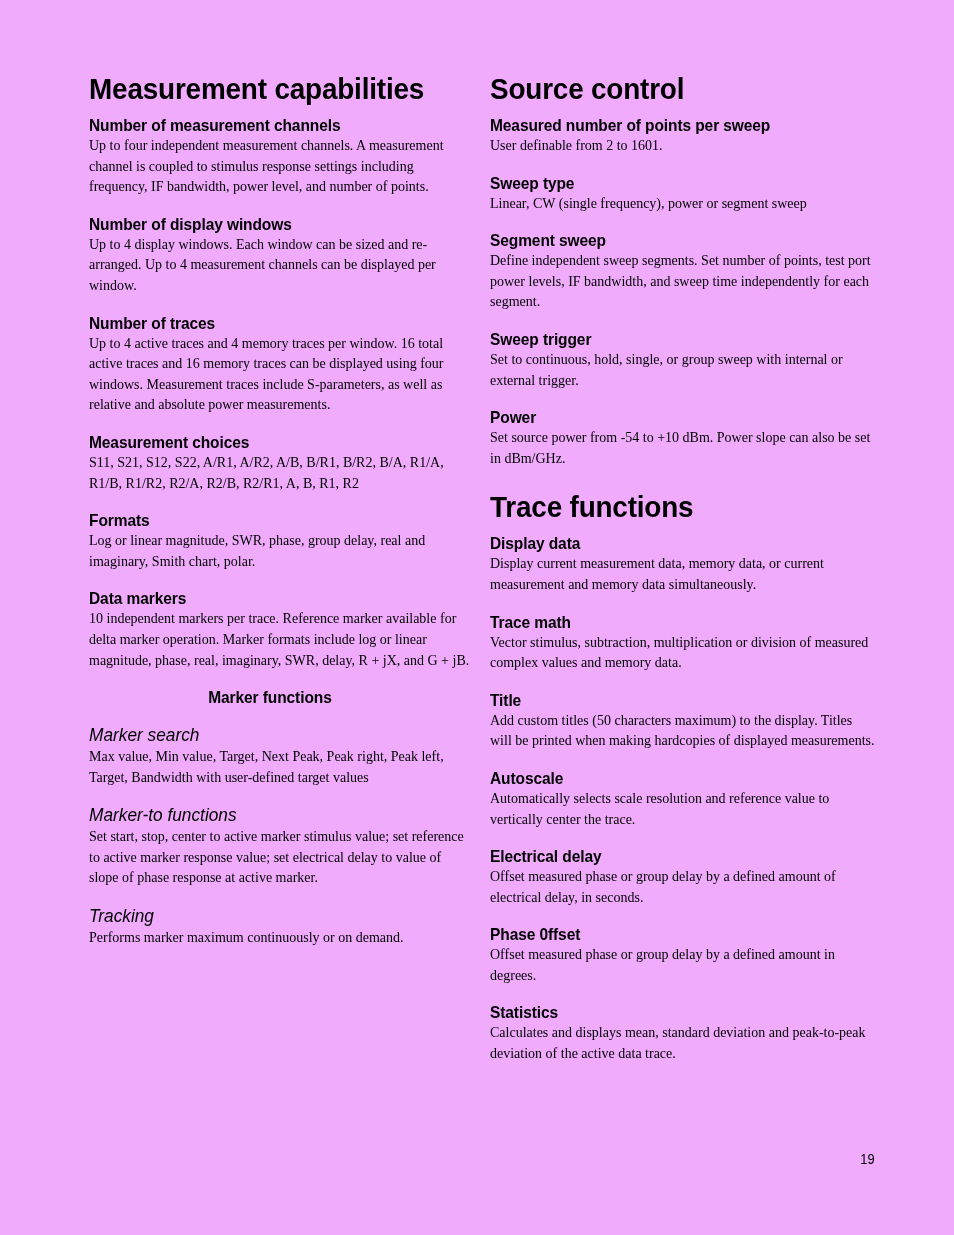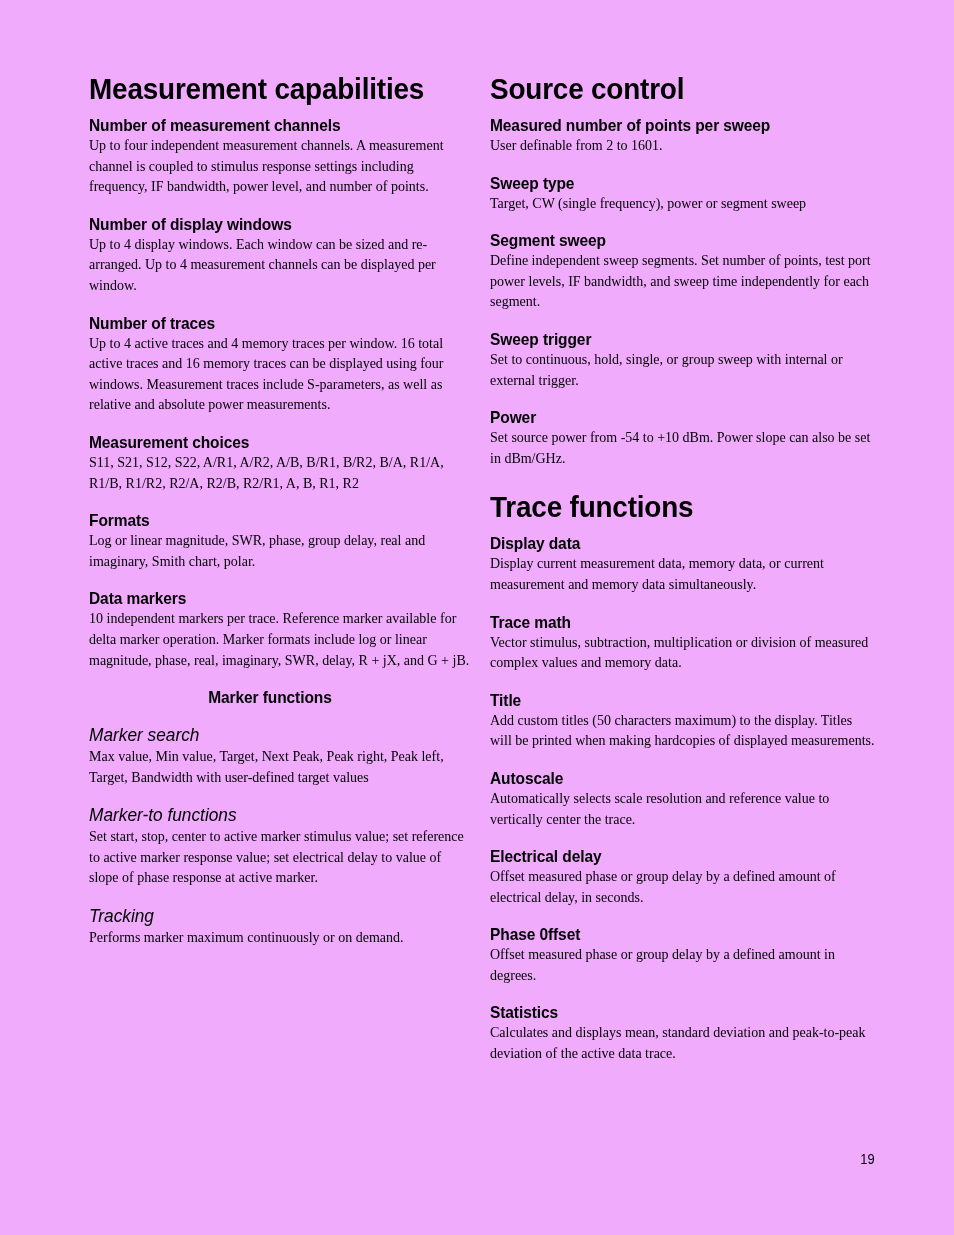--- a/index.html
+++ b/index.html
@@ -176,21 +176,21 @@
 
       <h1 class="section-title">Source control</h1>
 
       <div class="block">
         <h2 class="sub-head">Measured number of points per sweep</h2>
         <p class="body">User definable from 2 to 1601.</p>
       </div>
 
       <div class="block">
         <h2 class="sub-head">Sweep type</h2>
-        <p class="body">Target, CW (single frequency), power or segment sweep</p>
+        <p class="body">Linear, CW (single frequency), power or segment sweep</p>
       </div>
 
       <div class="block">
         <h2 class="sub-head">Segment sweep</h2>
         <p class="body">Define independent sweep segments. Set number of points, test port power levels, IF bandwidth, and sweep time independently for each segment.</p>
       </div>
 
       <div class="block">
         <h2 class="sub-head">Sweep trigger</h2>
         <p class="body">Set to continuous, hold, single, or group sweep with internal or external trigger.</p>

